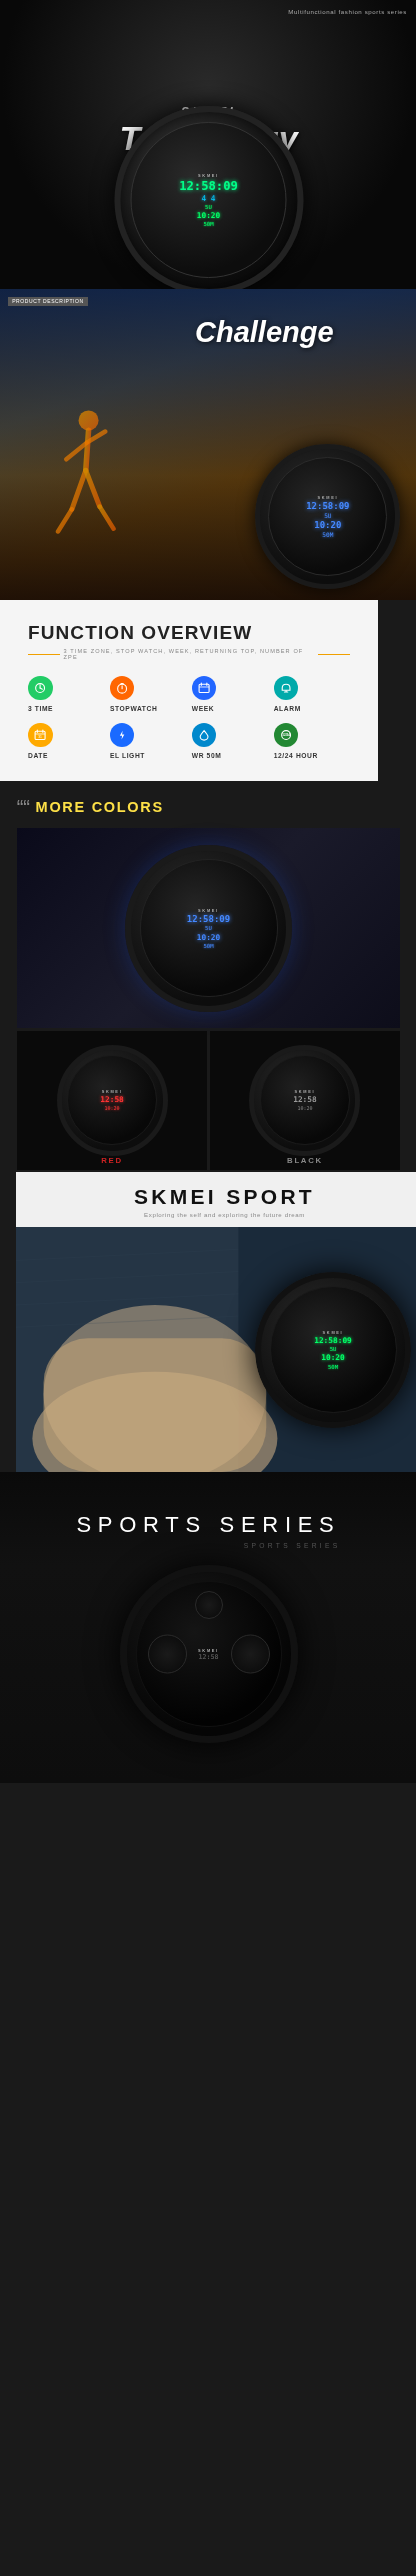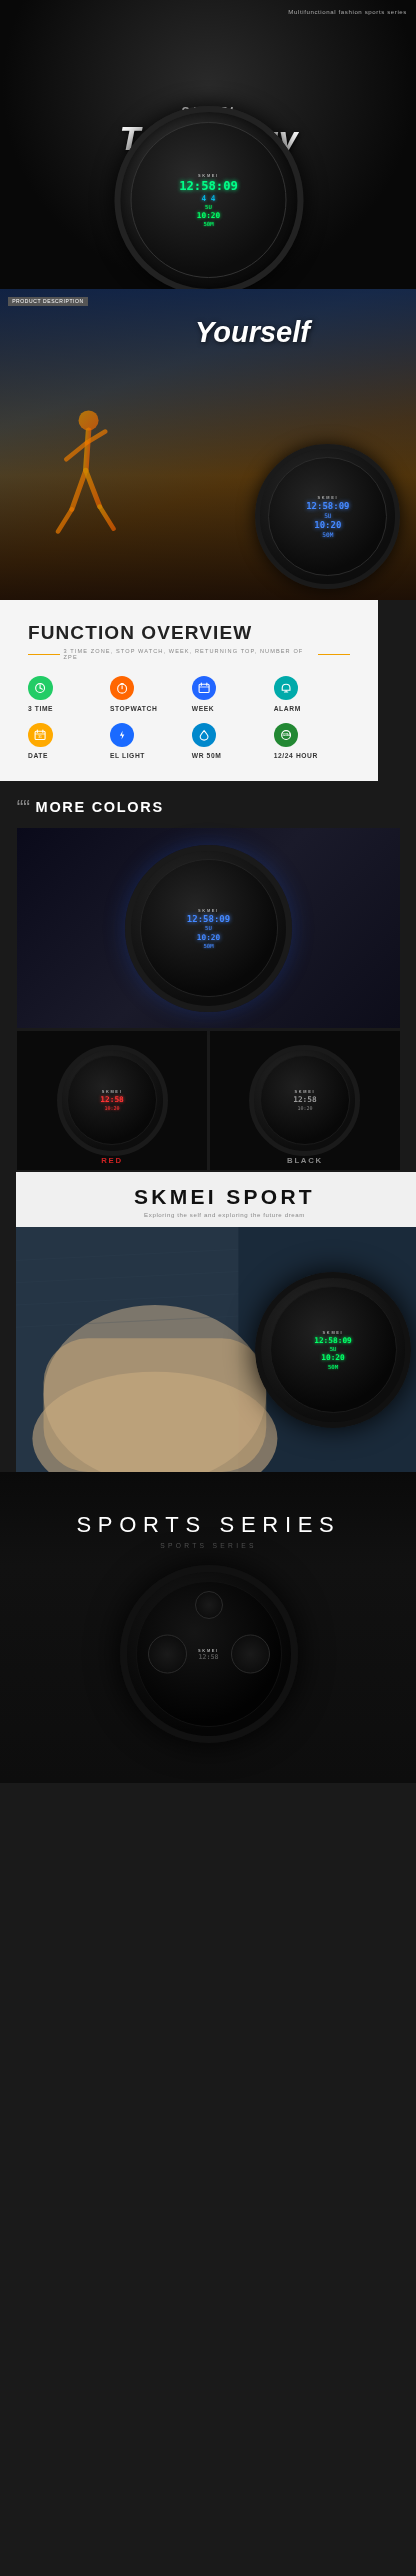--- a/index.html
+++ b/index.html
@@ -288,21 +288,21 @@
       margin-bottom: 11px;
     }
     .quote-icon {
       font-size: 20px;
       color: #888;
       line-height: 1;
     }
     .more-colors-text {
       font-size: 14.5px;
       font-weight: 900;
-      color: #ffffff;
+      color: #fde047;
       letter-spacing: 1.7px;
     }
     .color-feature-watch {
       width: 100%;
       height: 200px;
       background: linear-gradient(135deg, #0a0a1a 0%, #1a1a2a 50%, #0d0d1a 100%);
       position: relative;
       display: flex;
       align-items: center;
       justify-content: center;
@@ -455,21 +455,21 @@
       height: 311px;
       background: linear-gradient(180deg, #0a0a0a 0%, #111 30%, #0d0d0d 100%);
       display: flex;
       flex-direction: column;
       align-items: center;
       justify-content: center;
       position: relative;
       overflow: hidden;
     }
     .sports-series-text {
-      text-align: center;
+      text-align: right;
       position: relative;
       z-index: 2;
       margin-bottom: 16.7px;
     }
     .sports-series-title {
       font-size: 22px;
       font-weight: 300;
       color: #fff;
       letter-spacing: 6.7px;
     }
@@ -592,21 +592,21 @@
       <line x1="97" y1="80" x2="60" y2="110" stroke="url(#runnerGrad)" stroke-width="8" stroke-linecap="round" opacity="0.9"></line>
       <line x1="97" y1="80" x2="130" y2="60" stroke="url(#runnerGrad)" stroke-width="8" stroke-linecap="round" opacity="0.9"></line>
       <line x1="95" y1="130" x2="70" y2="200" stroke="url(#runnerGrad)" stroke-width="9" stroke-linecap="round" opacity="0.9"></line>
       <line x1="95" y1="130" x2="120" y2="195" stroke="url(#runnerGrad)" stroke-width="9" stroke-linecap="round" opacity="0.9"></line>
       <line x1="70" y1="200" x2="45" y2="240" stroke="url(#runnerGrad)" stroke-width="8" stroke-linecap="round" opacity="0.9"></line>
       <line x1="120" y1="195" x2="145" y2="235" stroke="url(#runnerGrad)" stroke-width="8" stroke-linecap="round" opacity="0.9"></line>
     </svg>
   </div>
 
   <div class="challenge-text-container">
-    <div class="challenge-title">Yourself</div>
+    <div class="challenge-title">Challenge</div>
   </div>
 
   <div class="challenge-watch">
     <div class="watch-circle-challenge">
       <div class="watch-inner-sm">
         <div class="watch-display-blue">
           <span class="watch-brand-tiny">SKMEI</span>
           <span class="watch-time-blue">12:58:09</span>
           <span class="watch-date-blue">5U</span>
           <span class="watch-time-blue">10:20</span>

